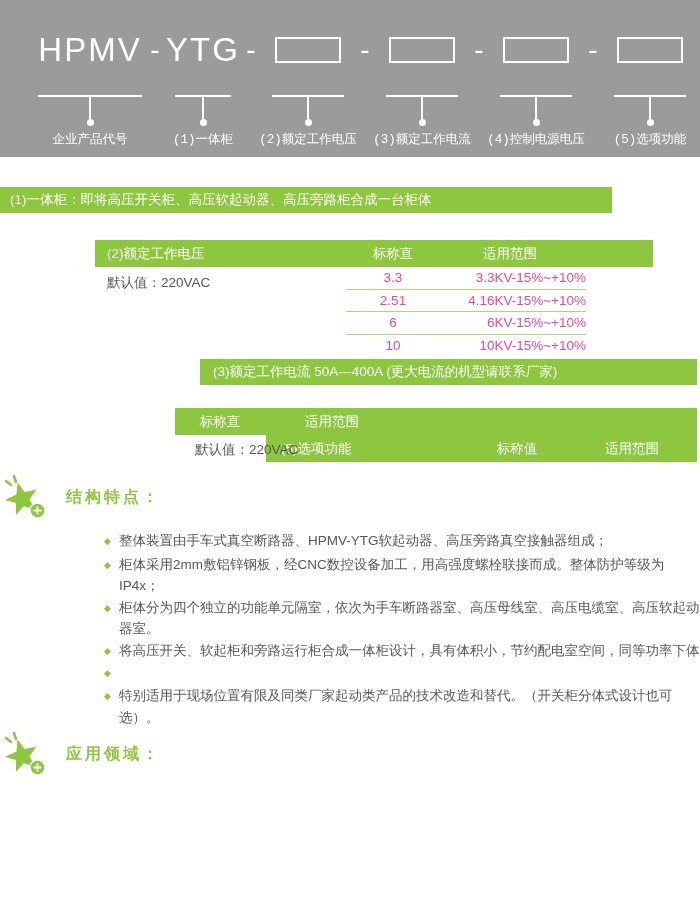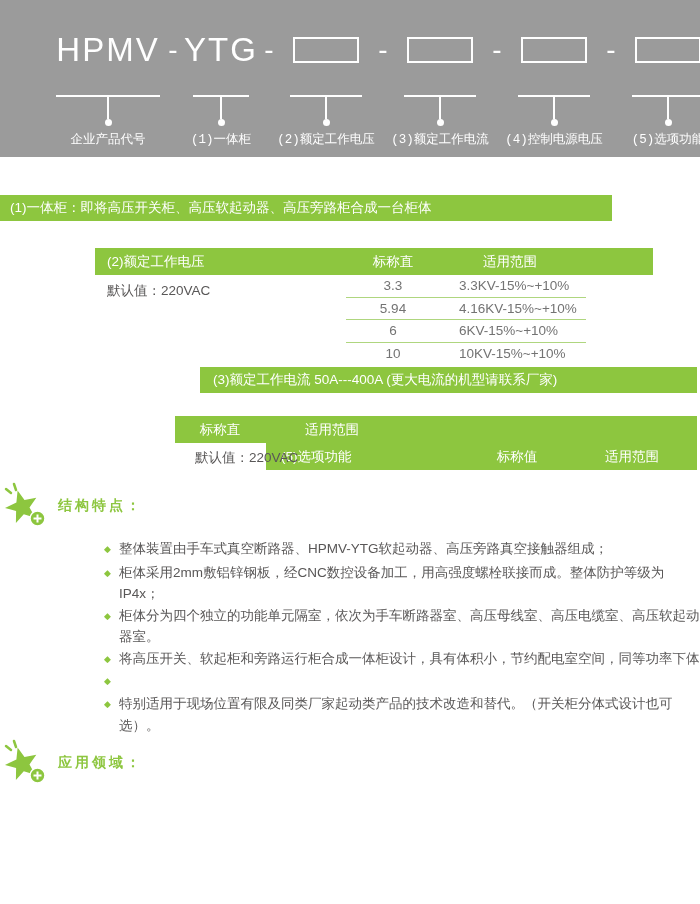--- a/index.html
+++ b/index.html
@@ -7,21 +7,21 @@
     width:700px; height:904px; overflow:hidden;
     background:#ffffff;
     font-family:"Liberation Sans","DejaVu Sans",sans-serif;
     color:#595757;
   }
   .page { width:700px; height:904px; position:relative; overflow:hidden; }
 
   
   .header {
     background:#9b9b9b; height:157px; width:700px;
-    padding:30px 0 0 52px;
+    padding:30px 0 0 34px;
   }
   .diagram { display:flex; align-items:flex-start; }
   .seg { display:flex; flex-direction:column; align-items:center; flex:none; }
   .seg-content {
     height:40px; display:flex; align-items:center; justify-content:center;
     color:#ffffff; font-size:33px; letter-spacing:2px; font-weight:500;
   }
   .code-box { width:66px; height:26px; border:2.5px solid #ffffff; background:transparent; }
   .dash {
     flex:none; width:18px; height:40px; display:flex; align-items:center; justify-content:center;
@@ -33,31 +33,31 @@
   .conn-dot { width:7px; height:7px; border-radius:50%; background:#ffffff; }
   .seg-label { color:#ffffff; font-size:12.5px; margin-top:5px; white-space:nowrap;font-family:Liberation Mono, monospace; }
   .w-seg0 { width:112px; } .w-seg1 { width:78px; } .w-box { width:96px; }
   .c104 { width:104px; } .c56 { width:56px; } .c72 { width:72px; }
 
   
   .banner {
     background:#8dc63f; color:#ffffff; font-size:13.5px;
     height:26px; display:flex; align-items:center;
   }
-  .banner1 { margin-top:38px; width:612px; padding-left:10px; }
+  .banner1 { margin-top:30px; width:612px; padding-left:10px; }
   .banner3 { margin-top:2px; margin-left:200px; width:497px; padding-left:13px; }
 
   
   .thead {
     background:#8dc63f; color:#ffffff; font-size:13.5px;
     height:27px; display:flex; align-items:center;
   }
   .tbody { position:relative; }
   .default-label { position:absolute; font-size:13.5px; color:#595757; }
-  .t-row { display:flex; align-items:center; font-size:13.5px; color:#737373; }
+  .t-row { display:flex; align-items:center; font-size:13.5px; color:#ec4899;justify-content:space-between; }
   .t-row.lined { border-bottom:1.5px solid #afd67f; }
 
   .table2 { margin-left:95px; width:558px; margin-top:27px; }
   .t2-title { width:251px; padding-left:12px; }
   .t2-vhead { width:94px; text-align:center; }
   .t2-rhead { width:140px; text-align:center; }
   .t2-default { left:12px; top:7px; }
   .t2-rows { margin-left:251px; width:240px; }
   .t2-row { height:22.5px; }
   .t2-val { width:94px; text-align:center; }
@@ -79,21 +79,21 @@
   .t5-rhead { width:130px; text-align:center; }
   .t5-rows { margin-left:201px; width:230px; padding-top:3px; }
   .t5-row { height:22px; }
   .t5-val { width:102px; padding-left:26px; }
 
   
   .section-head { display:flex; align-items:center; }
   .features-head { margin-top:11px; }
   .star-wrap { width:50px; height:49px; flex:none; margin-left:0; }
   .section-title {
-    color:#8dc63f; font-size:14px; font-weight:bold; letter-spacing:3px; margin-left:8px;
+    color:#8dc63f; font-size:16px; font-weight:bold; letter-spacing:3px; margin-left:16px;
   }
   .bullet-list { margin-left:104px; }
   .features-list { margin-top:8px; }
   .bullet-item { display:flex; align-items:baseline; font-size:13.5px; color:#595757; line-height:21.6px; }
   .diamond { color:#8dc63f; font-size:9px; margin-right:8px; flex:none; position:relative; top:-1px; }
   .apps-head { margin-top:2px; }
 </style>
 </head>
 <body>
 
@@ -192,21 +192,21 @@
       <div class="t2-rhead">适用范围</div>
     </div>
     <div class="tbody">
       <div class="default-label t2-default">默认值：220VAC</div>
       <div class="t2-rows">
         <div class="t-row t2-row lined">
           <span class="t2-val">3.3</span>
           <span class="t2-range">3.3KV-15%~+10%</span>
         </div>
         <div class="t-row t2-row lined">
-          <span class="t2-val">5.94</span>
+          <span class="t2-val">2.51</span>
           <span class="t2-range">4.16KV-15%~+10%</span>
         </div>
         <div class="t-row t2-row lined">
           <span class="t2-val">6</span>
           <span class="t2-range">6KV-15%~+10%</span>
         </div>
         <div class="t-row t2-row">
           <span class="t2-val">10</span>
           <span class="t2-range">10KV-15%~+10%</span>
         </div>

